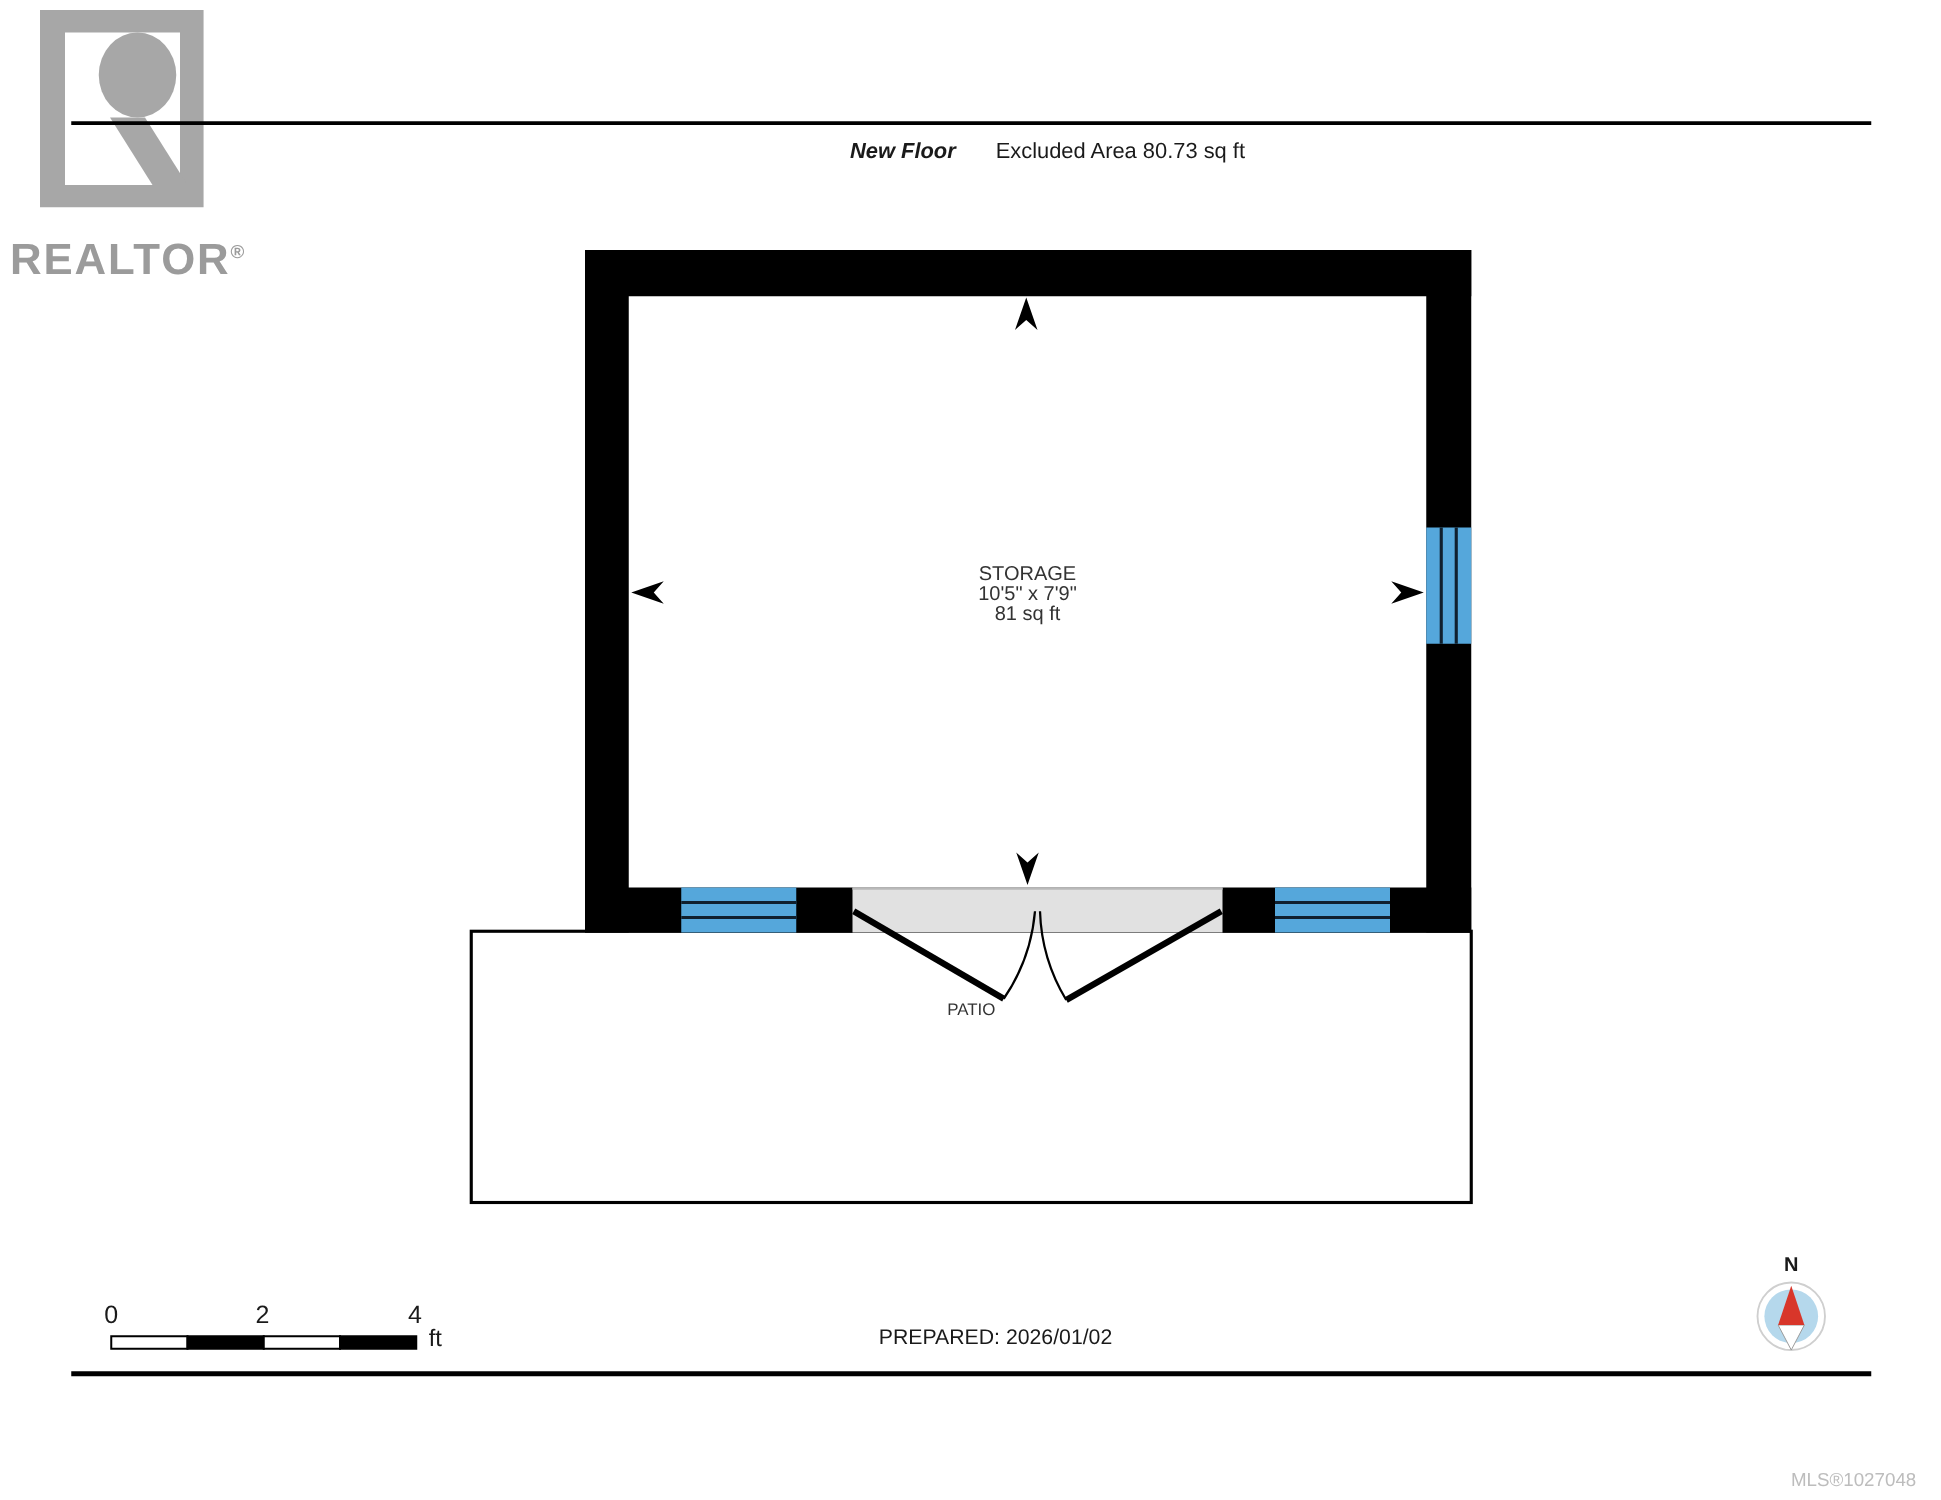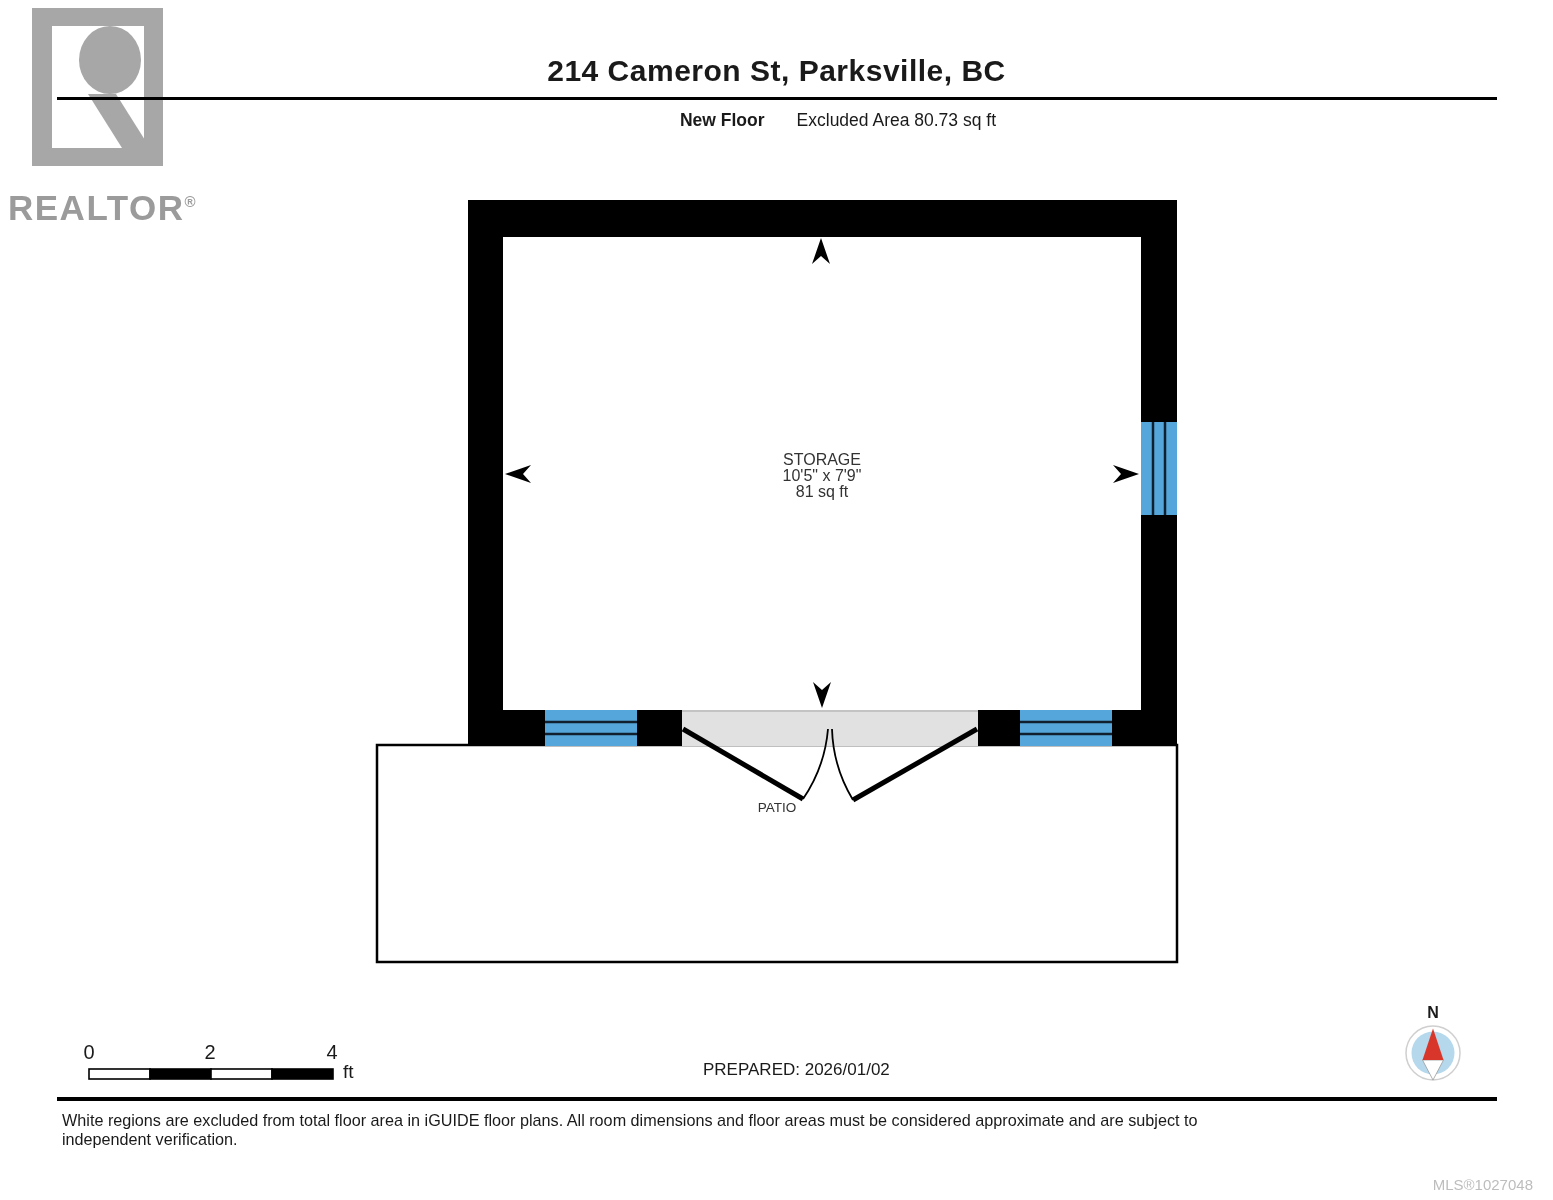--- a/index.html
+++ b/index.html
@@ -18,21 +18,21 @@
     left:0;top:54px;width:100%;
     text-align:center;
     font-size:30px;font-weight:bold;
     letter-spacing:0.5px;
   }
   #title-rule{left:57px;top:97px;width:1440px;height:3px;background:var(--wall,#000);}
   #subtitle{
     left:838px;top:110px;transform:translateX(-50%);
     white-space:nowrap;font-size:17.5px;
   }
-  #subtitle .floor-name{font-weight:bold;}
+  #subtitle .floor-name{font-weight:bold;font-style:italic;}
   #subtitle .excluded{margin-left:32px;}
 
   
   #logo-box{left:32px;top:8px;}
   #logo-text{
     left:8px;top:164px;
     font-size:35px;color:var(--logo-text-gray,#9b9b9b);
     letter-spacing:1.5px;font-weight:700;margin-top:24px;
   }
   #logo-text sup{font-size:15px;letter-spacing:0;}
@@ -93,21 +93,20 @@
       <rect x="0" y="0" width="131" height="158" fill="#a7a7a7"></rect>
       <rect x="20" y="18" width="92" height="122" fill="#ffffff"></rect>
       <ellipse cx="78" cy="52" rx="31" ry="34" fill="#a7a7a7"></ellipse>
       <rect x="50" y="18" width="4" height="122" fill="#ffffff" opacity="0"></rect>
       <polygon points="56,86 84,86 118,140 90,140" fill="#a7a7a7"></polygon>
       <rect x="112" y="86" width="19" height="54" fill="#a7a7a7" opacity="0"></rect>
     </svg>
   </div>
   <div class="abs" id="logo-text"><span>REALTOR</span><sup>®</sup></div>
 
-  <div class="abs" id="title">214 Cameron St, Parksville, BC</div>
   <div class="abs" id="title-rule"></div>
   <div class="abs" id="subtitle">
     <span class="floor-name">New Floor</span><span class="excluded">Excluded Area 80.73 sq ft</span>
   </div>
 
   <svg class="abs" id="plan-svg" width="1553" height="1200" viewBox="0 0 1553 1200">
 
     <rect class="patio" x="377" y="745" width="800" height="217"></rect>
 
     <g>
@@ -176,16 +175,15 @@
     <div id="compass-n">N</div>
     <svg width="58" height="58" viewBox="0 0 58 58" style="margin-top:2px;">
       <circle class="compass-outer" cx="29" cy="29" r="27"></circle>
       <circle class="compass-inner" cx="29" cy="29" r="21.5"></circle>
       <polygon class="needle-south" points="18.5,36 39.5,36 29,56"></polygon>
       <polygon class="needle-north" points="29,4.5 18.5,36 39.5,36"></polygon>
     </svg>
   </div>
 
   <div class="abs" id="footer-rule"></div>
-  <div class="abs" id="disclaimer">White regions are excluded from total floor area in iGUIDE floor plans. All room dimensions and floor areas must be considered approximate and are subject to independent verification.</div>
   <div class="abs" id="mls">MLS®1027048</div>
 
 </div>
 
 </body></html>

